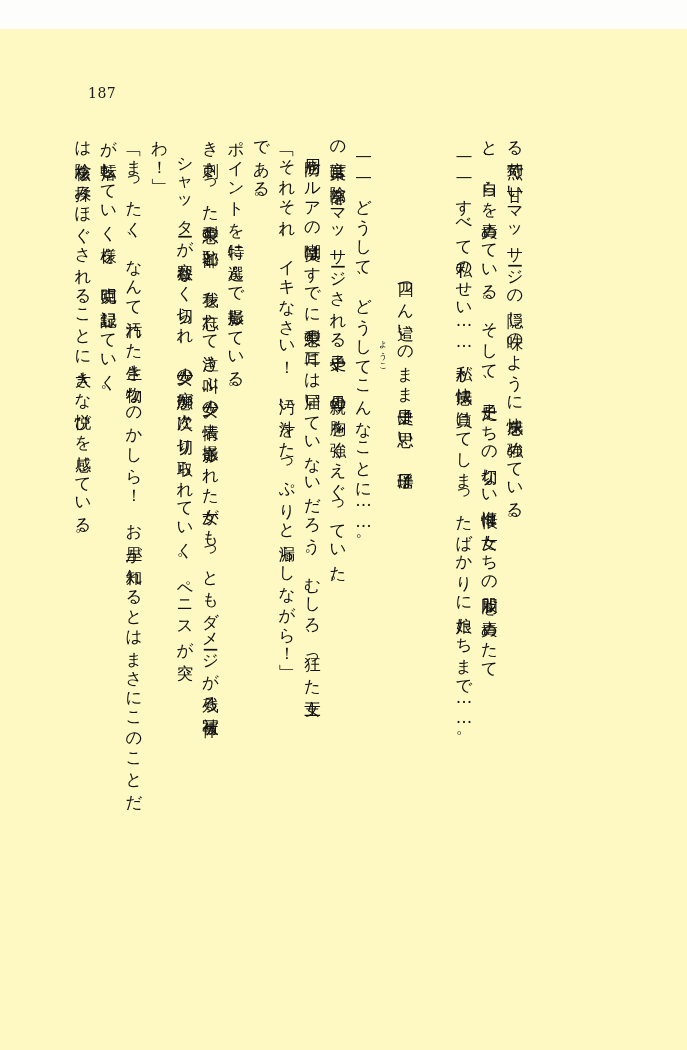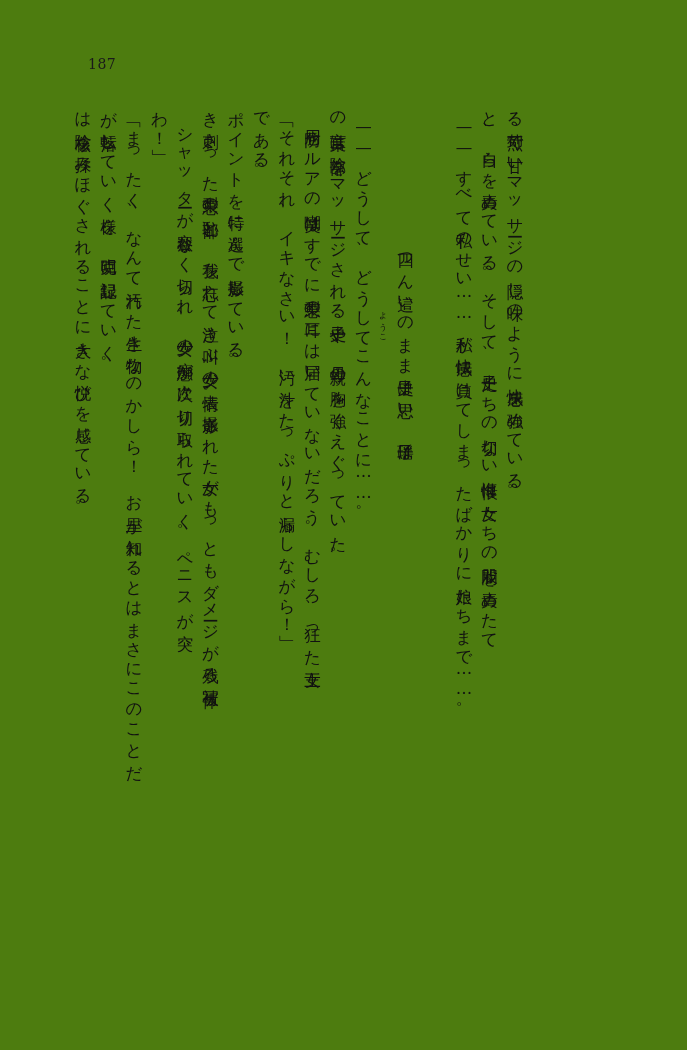--- a/index.html
+++ b/index.html
@@ -13,21 +13,22 @@
     position: relative;
     overflow: hidden;
     font-family: "DejaVu Serif", "Liberation Serif", serif;
     background: #fdfdfb;
   }
 
   
   .page {
     position: absolute;
     inset: 0;
-    background: #4d7c0f;
+    background: #fef9c3;
+    margin-top: 29px;
   }
 
   .page-number {
     position: absolute;
     top: 56px;
     left: 88px;
     font-size: 14px;
     color: #1a1a1a;
     letter-spacing: 0.5px;
     font-family: "DejaVu Serif", "Liberation Serif", serif;

